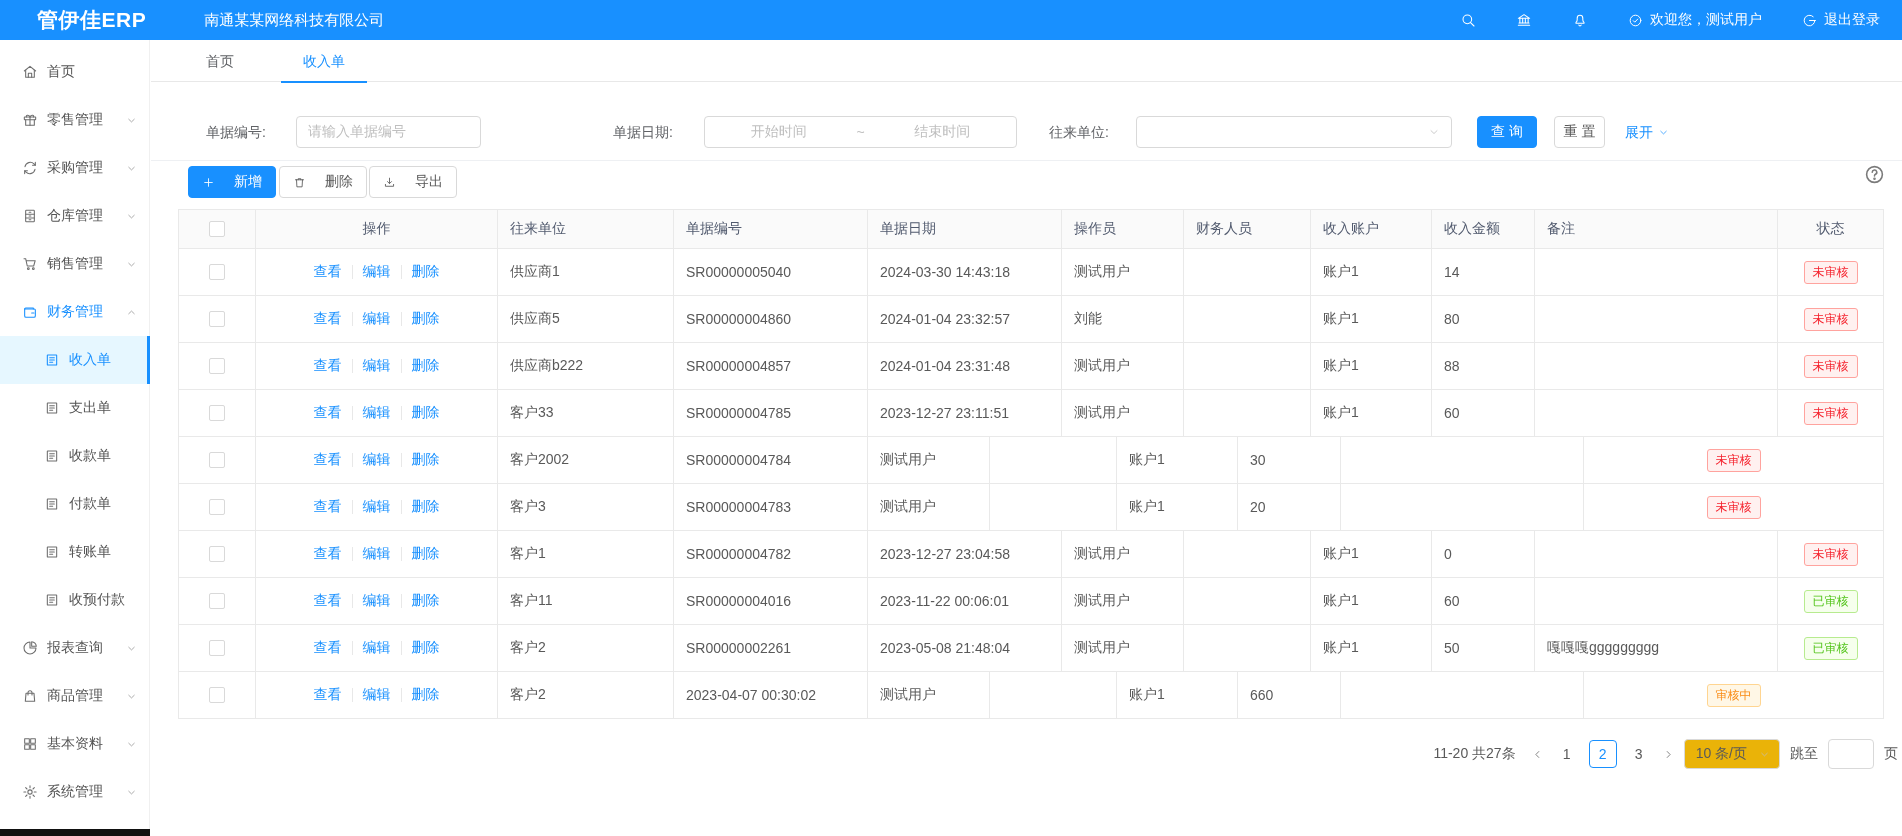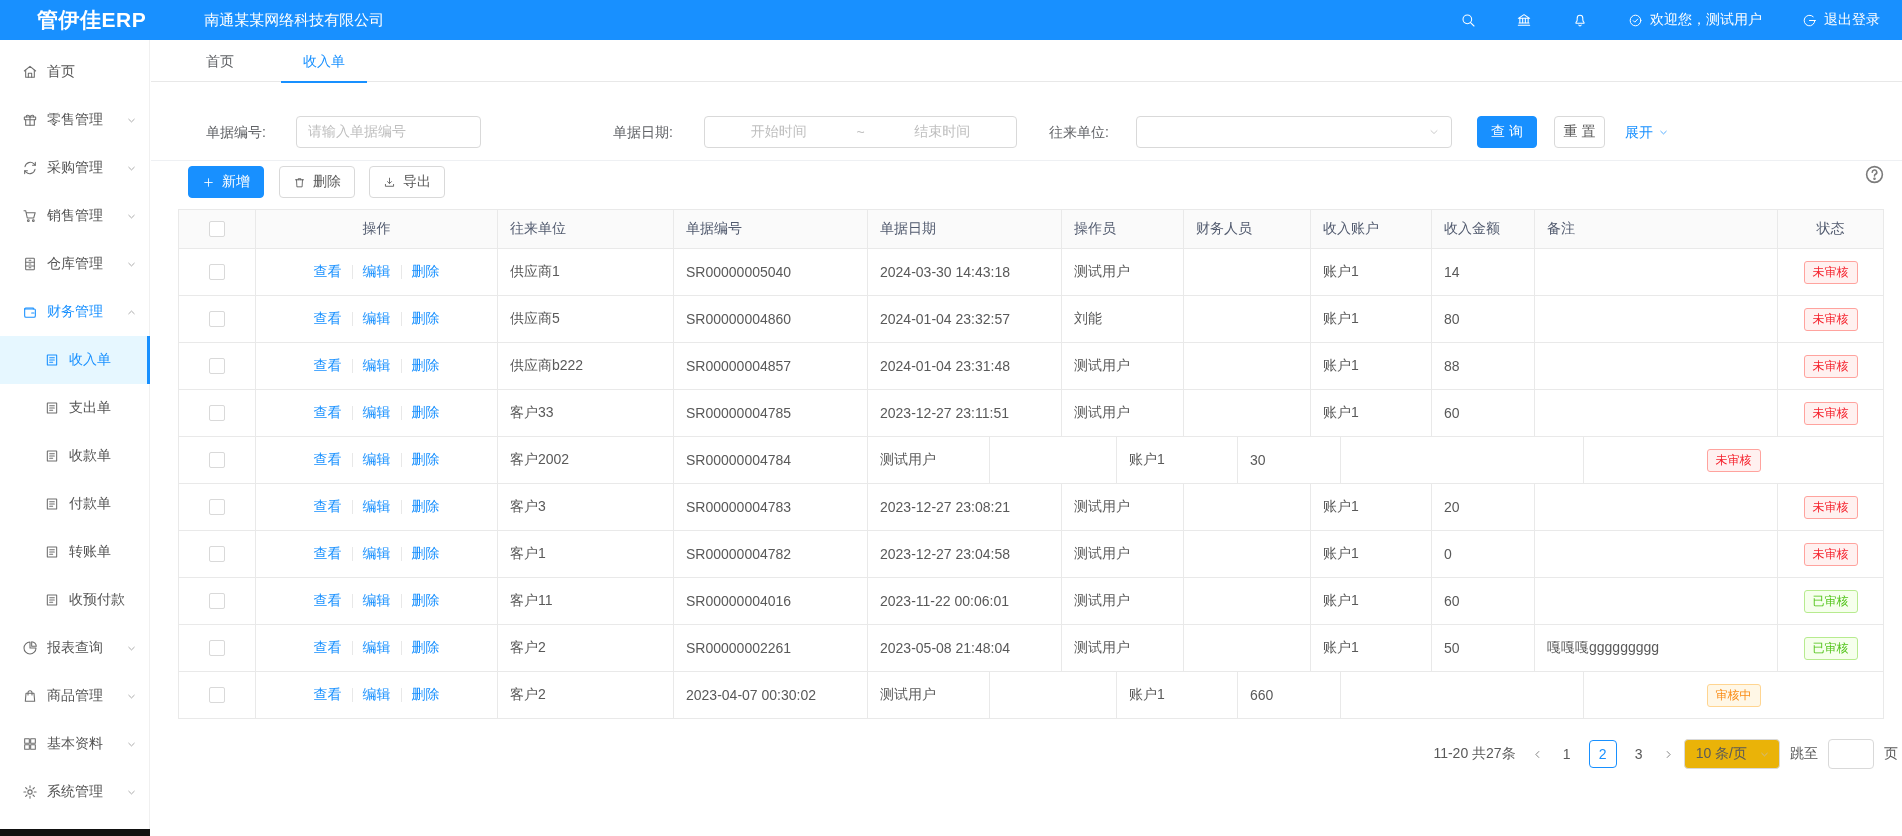--- a/index.html
+++ b/index.html
@@ -59,21 +59,21 @@
          font-size:14px; display:inline-flex; align-items:center; justify-content:center; cursor:pointer;
          font-family:inherit; white-space:nowrap; }
   .btn-primary { background:#1890ff; border-color:#1890ff; color:#fff; }
   .expand-link { display:inline-flex; align-items:center; gap:5px; color:#1890ff; line-height:32px; cursor:pointer; }
   .chev-blue { width:11px; height:11px; color:#1890ff; display:inline-flex; }
   .section-divider { position:absolute; left:0; right:0; border-top:1px solid #eef0f3; }
 
   
   .toolbar-row { position:absolute; top:84px; left:0; right:0; height:32px; }
   .toolbar-row > * { position:absolute; top:0; }
-  .btn.tbb { padding:8px 13px; gap:7px; }
+  .btn.tbb { padding:8px 13px; gap:19px; }
   .bicon { width:13px; height:13px; display:inline-flex; }
   .btn .bicon { color:inherit; }
   .btn:not(.btn-primary) .bicon { color:#595959; }
   .help-icon { position:absolute; width:21px; height:21px; color:#7a7a7a; display:inline-flex; cursor:pointer; }
 
   
   .table { position:absolute; border:1px solid #e9e9e9; border-bottom:none; background:#fff; }
   .thead { display:flex; height:39px; background:#fafafa; border-bottom:1px solid #e9e9e9; }
   .trow { display:flex; height:47px; border-bottom:1px solid #e9e9e9; background:#fff; }
   .hcell, .cell { display:flex; align-items:center; padding:0 12px; border-right:1px solid #e9e9e9;
@@ -195,41 +195,41 @@
           <span class="mi-label">采购管理</span>
           <span class="chev">
             <svg viewBox="0 0 24 24" fill="none" stroke="currentColor" stroke-width="1.6" stroke-linecap="round" stroke-linejoin="round">
               <path d="m6 9.3 6 5.8 6-5.8"></path>
             </svg>
           </span>
         </div>
         <div class="menu-item">
           <span class="mi-icon">
             <svg viewBox="0 0 24 24" fill="none" stroke="currentColor" stroke-width="1.6" stroke-linecap="round" stroke-linejoin="round">
+              <rect x="5.5" y="3.5" width="13" height="17" rx="1"></rect>
+              <path d="M5.5 9.3h13M5.5 14.9h13"></path>
+              <path d="M10.7 6.4h2.6M10.7 12.1h2.6M10.7 17.7h2.6"></path>
+            </svg>
+          </span>
+          <span class="mi-label">仓库管理</span>
+          <span class="chev">
+            <svg viewBox="0 0 24 24" fill="none" stroke="currentColor" stroke-width="1.6" stroke-linecap="round" stroke-linejoin="round">
+              <path d="m6 9.3 6 5.8 6-5.8"></path>
+            </svg>
+          </span>
+        </div>
+        <div class="menu-item">
+          <span class="mi-icon">
+            <svg viewBox="0 0 24 24" fill="none" stroke="currentColor" stroke-width="1.6" stroke-linecap="round" stroke-linejoin="round">
               <circle cx="9.5" cy="19" r="1.3"></circle>
               <circle cx="17" cy="19" r="1.3"></circle>
               <path d="M3 4h2.5l2.4 11h9.6l2.3-8H6.4"></path>
             </svg>
           </span>
           <span class="mi-label">销售管理</span>
-          <span class="chev">
-            <svg viewBox="0 0 24 24" fill="none" stroke="currentColor" stroke-width="1.6" stroke-linecap="round" stroke-linejoin="round">
-              <path d="m6 9.3 6 5.8 6-5.8"></path>
-            </svg>
-          </span>
-        </div>
-        <div class="menu-item">
-          <span class="mi-icon">
-            <svg viewBox="0 0 24 24" fill="none" stroke="currentColor" stroke-width="1.6" stroke-linecap="round" stroke-linejoin="round">
-              <rect x="5.5" y="3.5" width="13" height="17" rx="1"></rect>
-              <path d="M5.5 9.3h13M5.5 14.9h13"></path>
-              <path d="M10.7 6.4h2.6M10.7 12.1h2.6M10.7 17.7h2.6"></path>
-            </svg>
-          </span>
-          <span class="mi-label">仓库管理</span>
           <span class="chev">
             <svg viewBox="0 0 24 24" fill="none" stroke="currentColor" stroke-width="1.6" stroke-linecap="round" stroke-linejoin="round">
               <path d="m6 9.3 6 5.8 6-5.8"></path>
             </svg>
           </span>
         </div>
         <div class="menu-item open-parent">
           <span class="mi-icon">
             <svg viewBox="0 0 24 24" fill="none" stroke="currentColor" stroke-width="1.6" stroke-linecap="round" stroke-linejoin="round">
               <path d="M4 7.5h14.5A1.5 1.5 0 0 1 20 9v9a2 2 0 0 1-2 2H6a2 2 0 0 1-2-2V7.5z"></path>
@@ -583,21 +583,20 @@
               </div>
               <div class="cell c1 ctr">
                 <a class="op-link">查看</a>
                 <span class="sep"></span>
                 <a class="op-link">编辑</a>
                 <span class="sep"></span>
                 <a class="op-link">删除</a>
               </div>
               <div class="cell c2">客户3</div>
               <div class="cell c3">SR00000004783</div>
-              <div class="cell c4">2023-12-27 23:08:21</div>
               <div class="cell c5">测试用户</div>
               <div class="cell c6"></div>
               <div class="cell c7">账户1</div>
               <div class="cell c8">20</div>
               <div class="cell c9"></div>
               <div class="cell c10 ctr">
                 <span class="badge badge-unaudited">未审核</span>
               </div>
             </div>
             <div class="trow">

